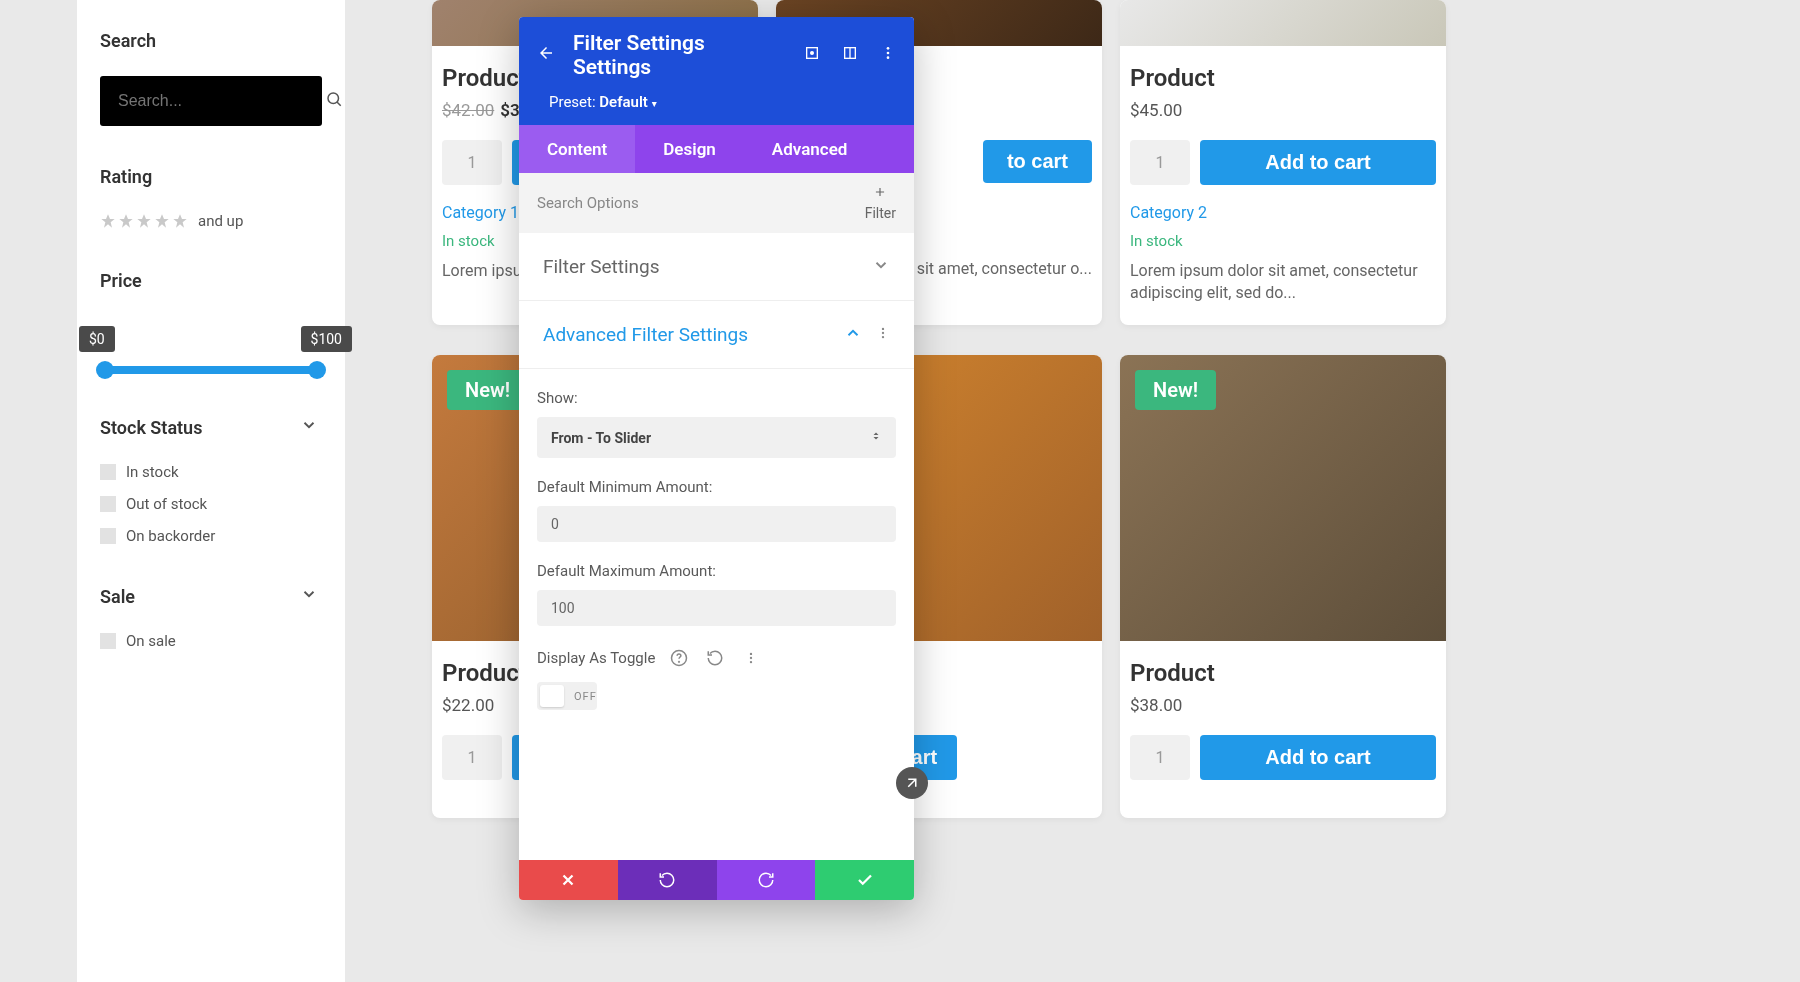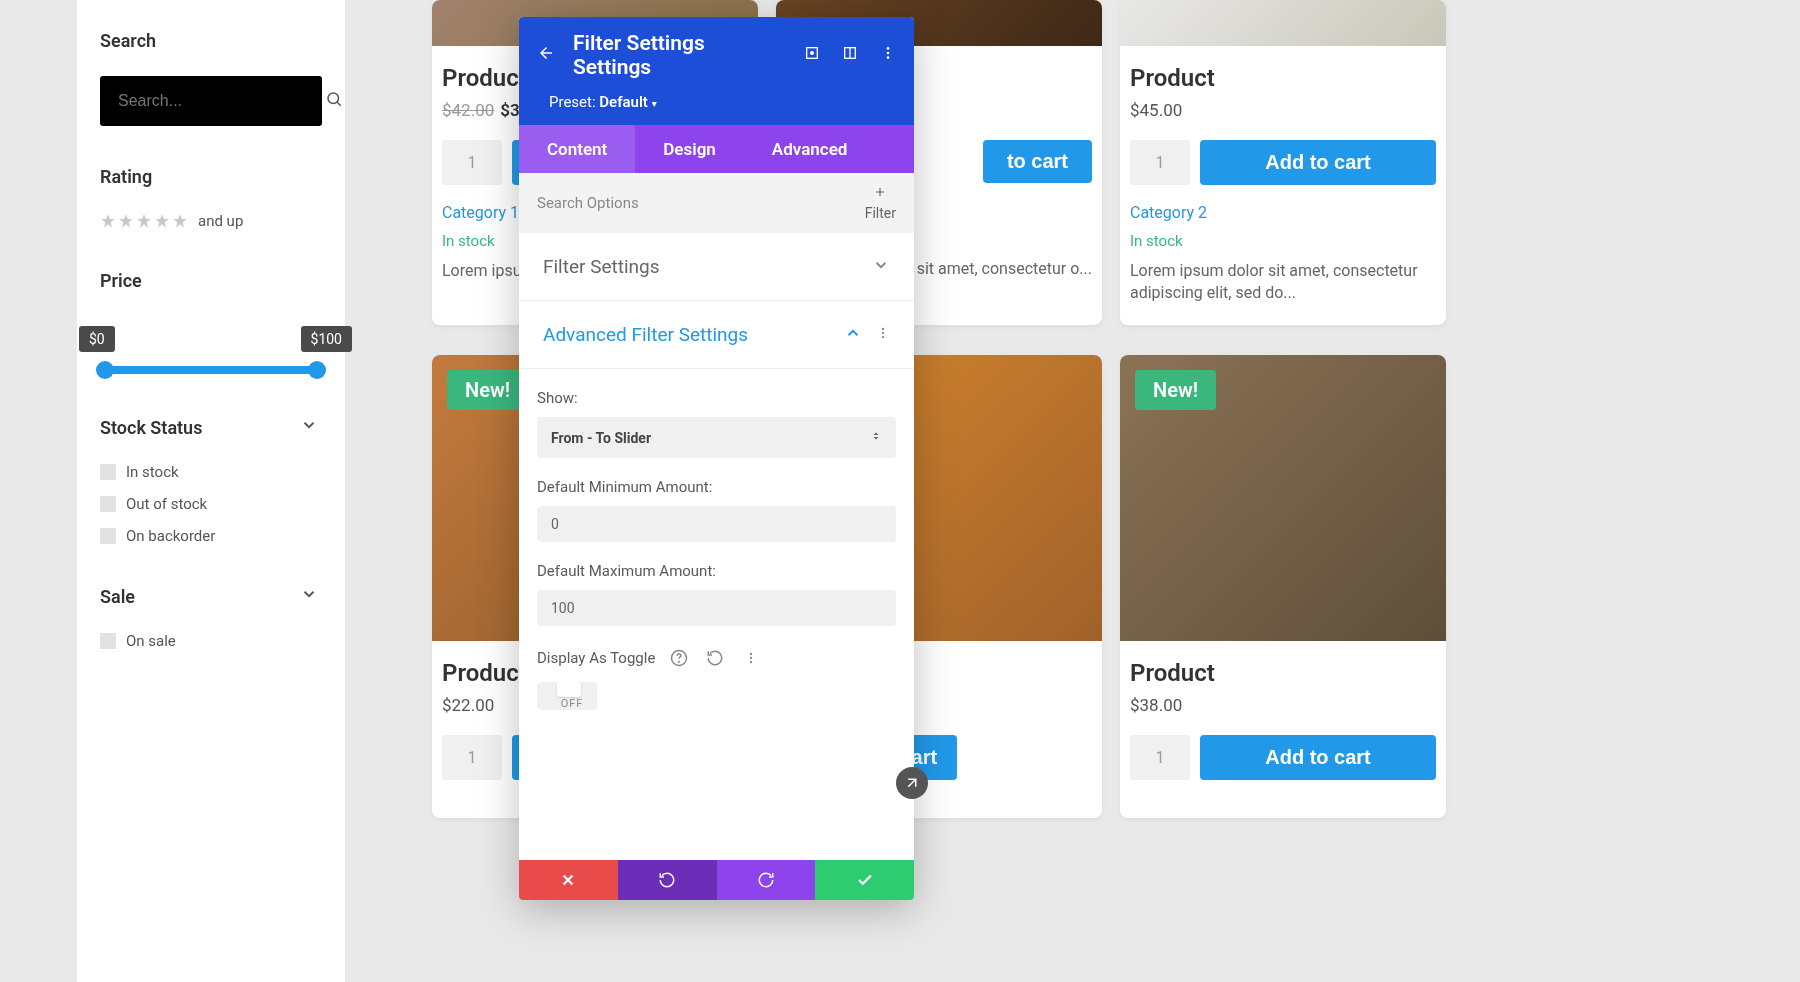--- a/index.html
+++ b/index.html
@@ -77,21 +77,21 @@
 .m-sec-head .txt { font-size: 19px; color: #666; }
 .m-sec-head.active .txt { color: #2199e8; }
 .m-sec-head .icons { display: flex; gap: 14px; color: #888; }
 .m-body { padding: 20px 18px; }
 .m-label { color: #5a5a5a; font-size: 15px; margin-bottom: 10px; }
 .m-select { background: #f0f0f0; padding: 10px 14px; border-radius: 4px; display: flex; justify-content: space-between; align-items: center; color: #444; font-size: 14px; margin-bottom: 20px; font-weight: bold; }
 .m-input { background: #f0f0f0; padding: 10px 14px; border-radius: 4px; color: #666; font-size: 14px; margin-bottom: 20px; }
 .m-toggle-row { display: flex; align-items: center; gap: 12px; margin-bottom: 12px; }
 .m-toggle-row .lbl { color: #5a5a5a; font-size: 15px; }
 .m-toggle-row .ic { width: 24px; height: 24px; display: flex; align-items: center; justify-content: center; color: #888; cursor: pointer; border-radius: 50%; }
-.toggle { width: 60px; height: 28px; background: #f0f0f0; border-radius: 4px; display: flex; align-items: center; cursor: pointer; position: relative; flex-direction: column; }
+.toggle { width: 60px; height: 28px; background: #f0f0f0; border-radius: 4px; display: flex; align-items: center; cursor: pointer; position: relative; }
 .toggle-handle { width: 24px; height: 22px; background: #fff; border-radius: 3px; margin-left: 3px; box-shadow: 0 1px 2px rgba(0,0,0,0.15); }
 .toggle-lbl { font-size: 11px; color: #888; margin-left: 10px; letter-spacing: 1px; }
 .m-spacer { height: 130px; }
 .m-footer { display: flex; height: 40px; }
 .m-fbtn { flex: 1; display: flex; align-items: center; justify-content: center; color: #fff; cursor: pointer; }
 .m-fbtn.red { background: #e94b4b; }
 .m-fbtn.purple1 { background: #6c2eb9; }
 .m-fbtn.purple2 { background: #8e44ec; }
 .m-fbtn.green { background: #2ecc71; }
 

